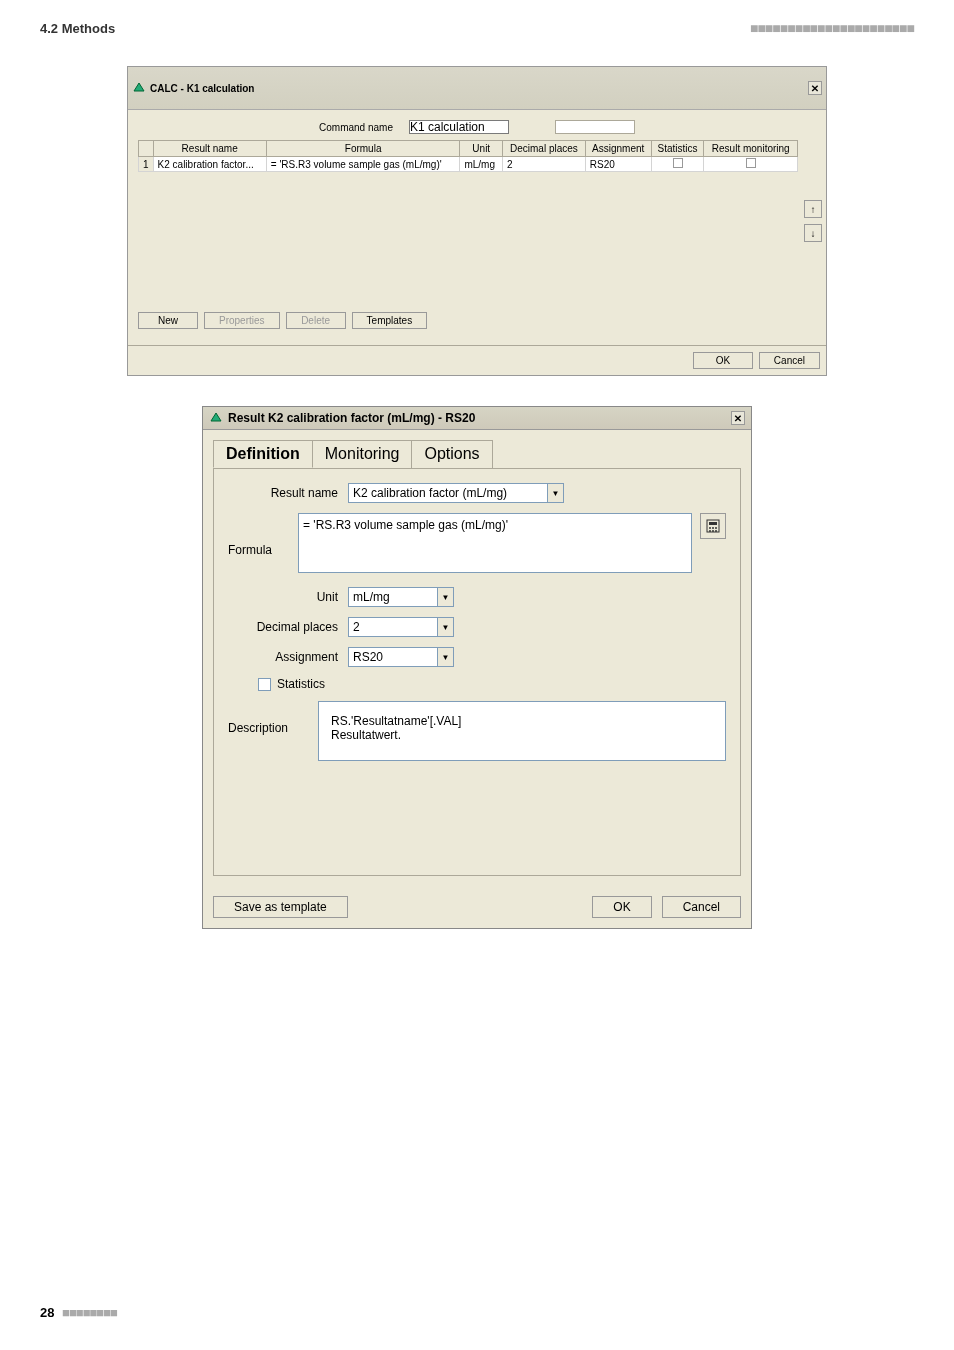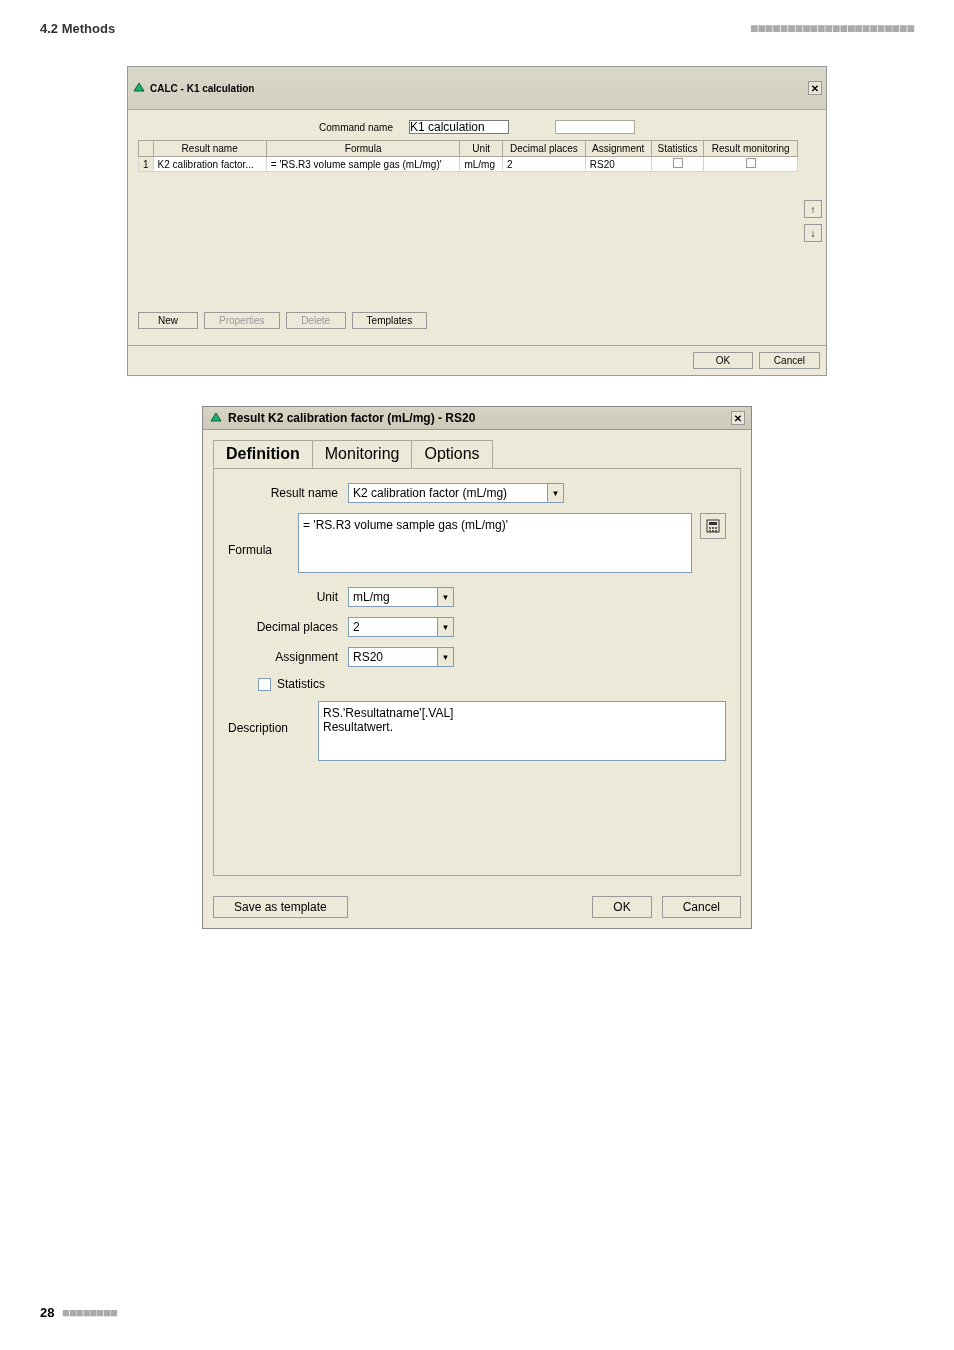--- a/index.html
+++ b/index.html
@@ -305,21 +305,21 @@
     }
     .desc-label {
       width: 90px;
       padding-top: 20px;
       font-size: 12px;
     }
     .desc-box {
       flex: 1;
       border: 1px solid #7f9db9;
       background: #fff;
-      padding: 4px;
+      padding: 12px;
       font-size: 12px;
       height: 60px;
     }
     .spacer {
       height: 100px;
     }
     .dlg2-footer {
       display: flex;
       justify-content: space-between;
       padding: 10px;

